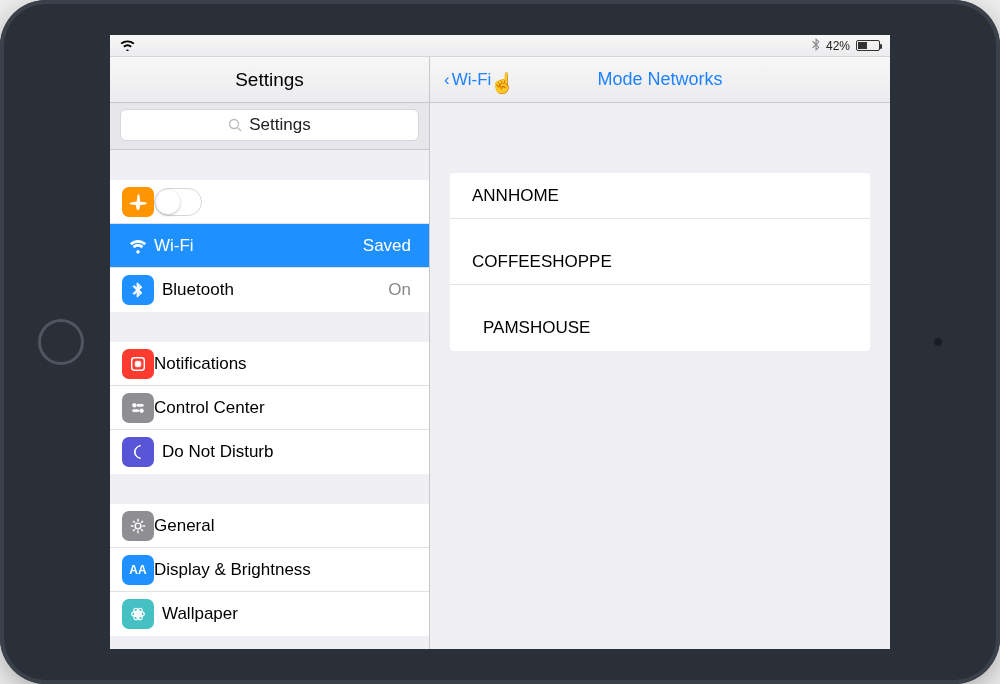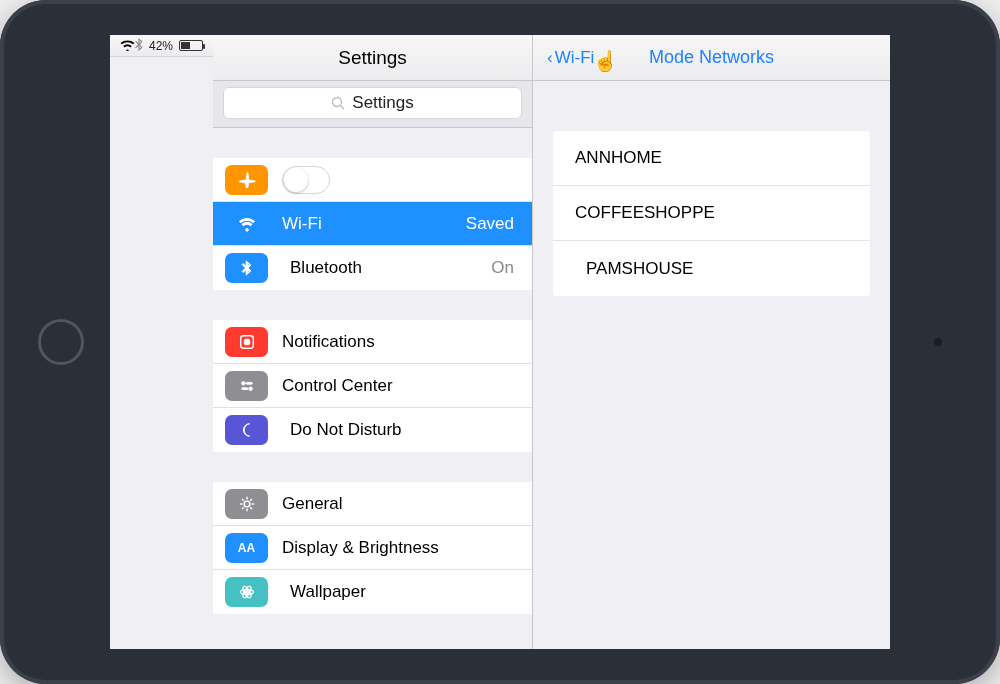--- a/index.html
+++ b/index.html
@@ -39,21 +39,21 @@
     width: 8px;
     height: 8px;
     background: #1a1d22;
     border-radius: 50%;
   }
   .screen {
     width: 100%;
     height: 100%;
     background: #efeff4;
     display: flex;
-    flex-direction: row;
+    flex-direction: column;
     overflow: hidden;
   }
   .statusbar {
     height: 22px;
     background: linear-gradient(#f7f7f8,#ececee);
     border-bottom: 1px solid #d5d5d8;
     display: flex;
     align-items: center;
     justify-content: space-between;
     padding: 0 10px;
@@ -120,24 +120,23 @@
     background:#fff;
   }
   .row {
     display:flex; align-items:center;
     height:44px;
     padding:0 12px 0 12px;
     border-bottom:1px solid #e0e0e3;
   }
   .row:last-child{border-bottom:none;gap:8px;}
   .row .icon {
-    width:43px; height:30px;
+    width:32px; height:30px;
     border-radius:7px;
     display:flex;align-items:center;justify-content:center;
-    margin-right:14px;
     flex-shrink:0;
   }
   .row .label {
     flex:1;
     font-size:17px;
     color:#000;
   }
   .row .value {
     font-size:17px;
     color:#888;
@@ -202,26 +201,27 @@
     pointer-events:none;
   }
   .det-body{
     padding:50px 20px 0;
   }
   .net-list{
     background:#fff;
     border-radius:4px;
   }
   .net-row{
-    height:55px;
+    height:46px;
     padding:0 22px;
     display:flex;align-items:center;
     font-size:17px;
     color:#000;
     border-bottom:1px solid #e4e4e6;
+    margin-top:20px;
   }
   .net-row:last-child{border-bottom:none;padding-left:33px;}
 </style>
 </head>
 <body>
 
 <div class="device">
   <div class="home-btn"></div>
   <div class="camera"></div>
   <div class="screen">

